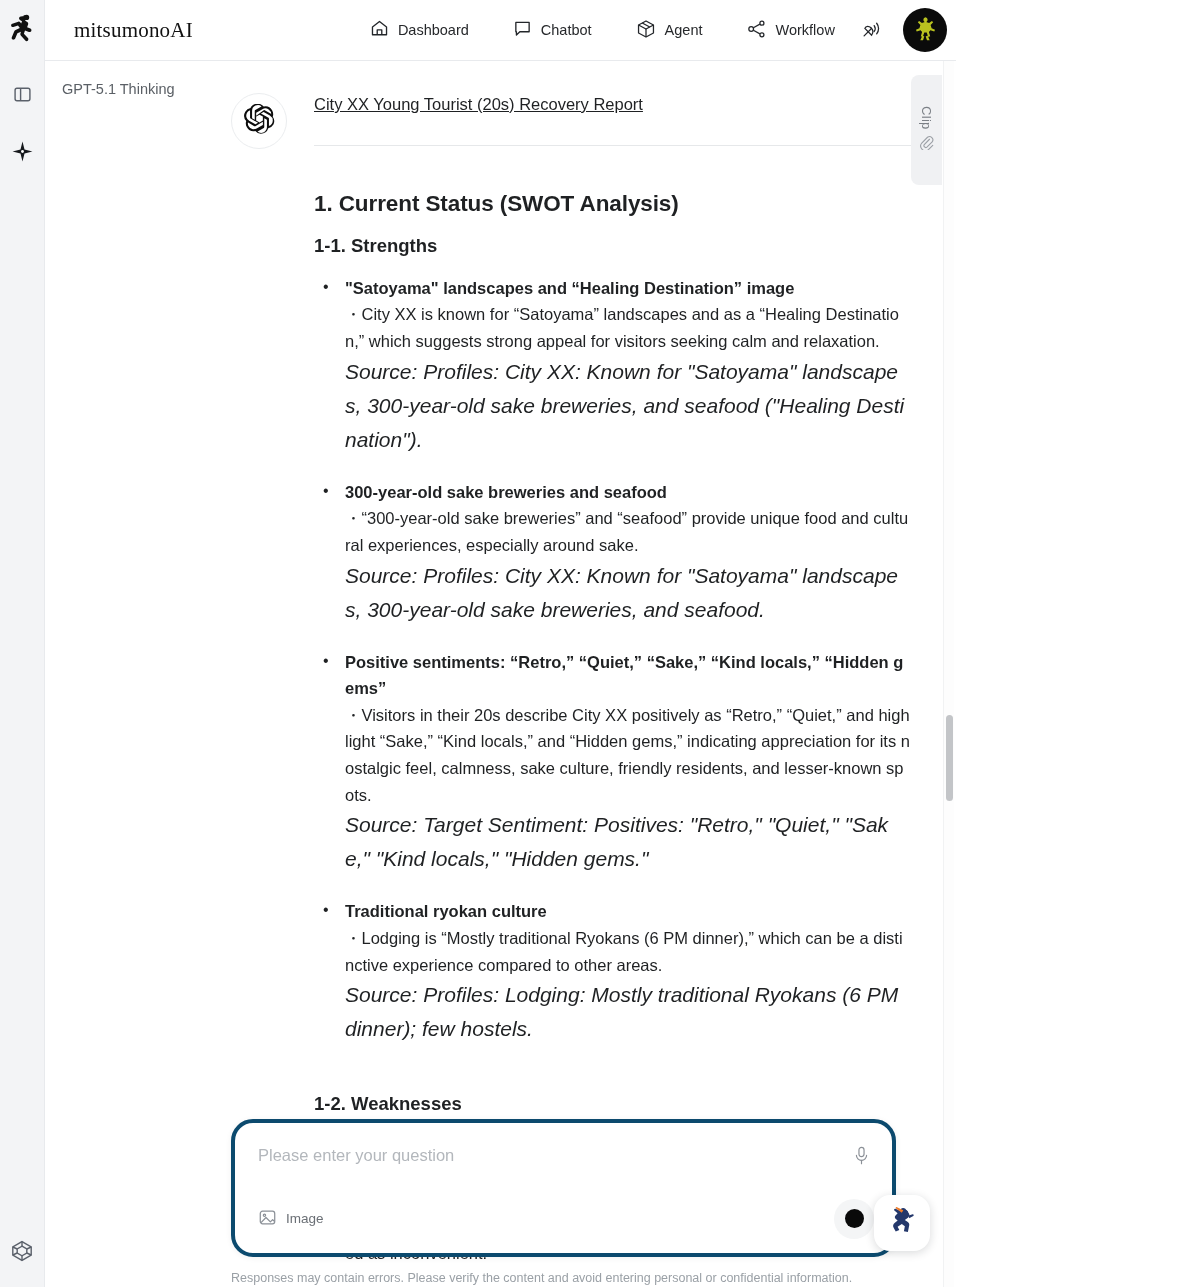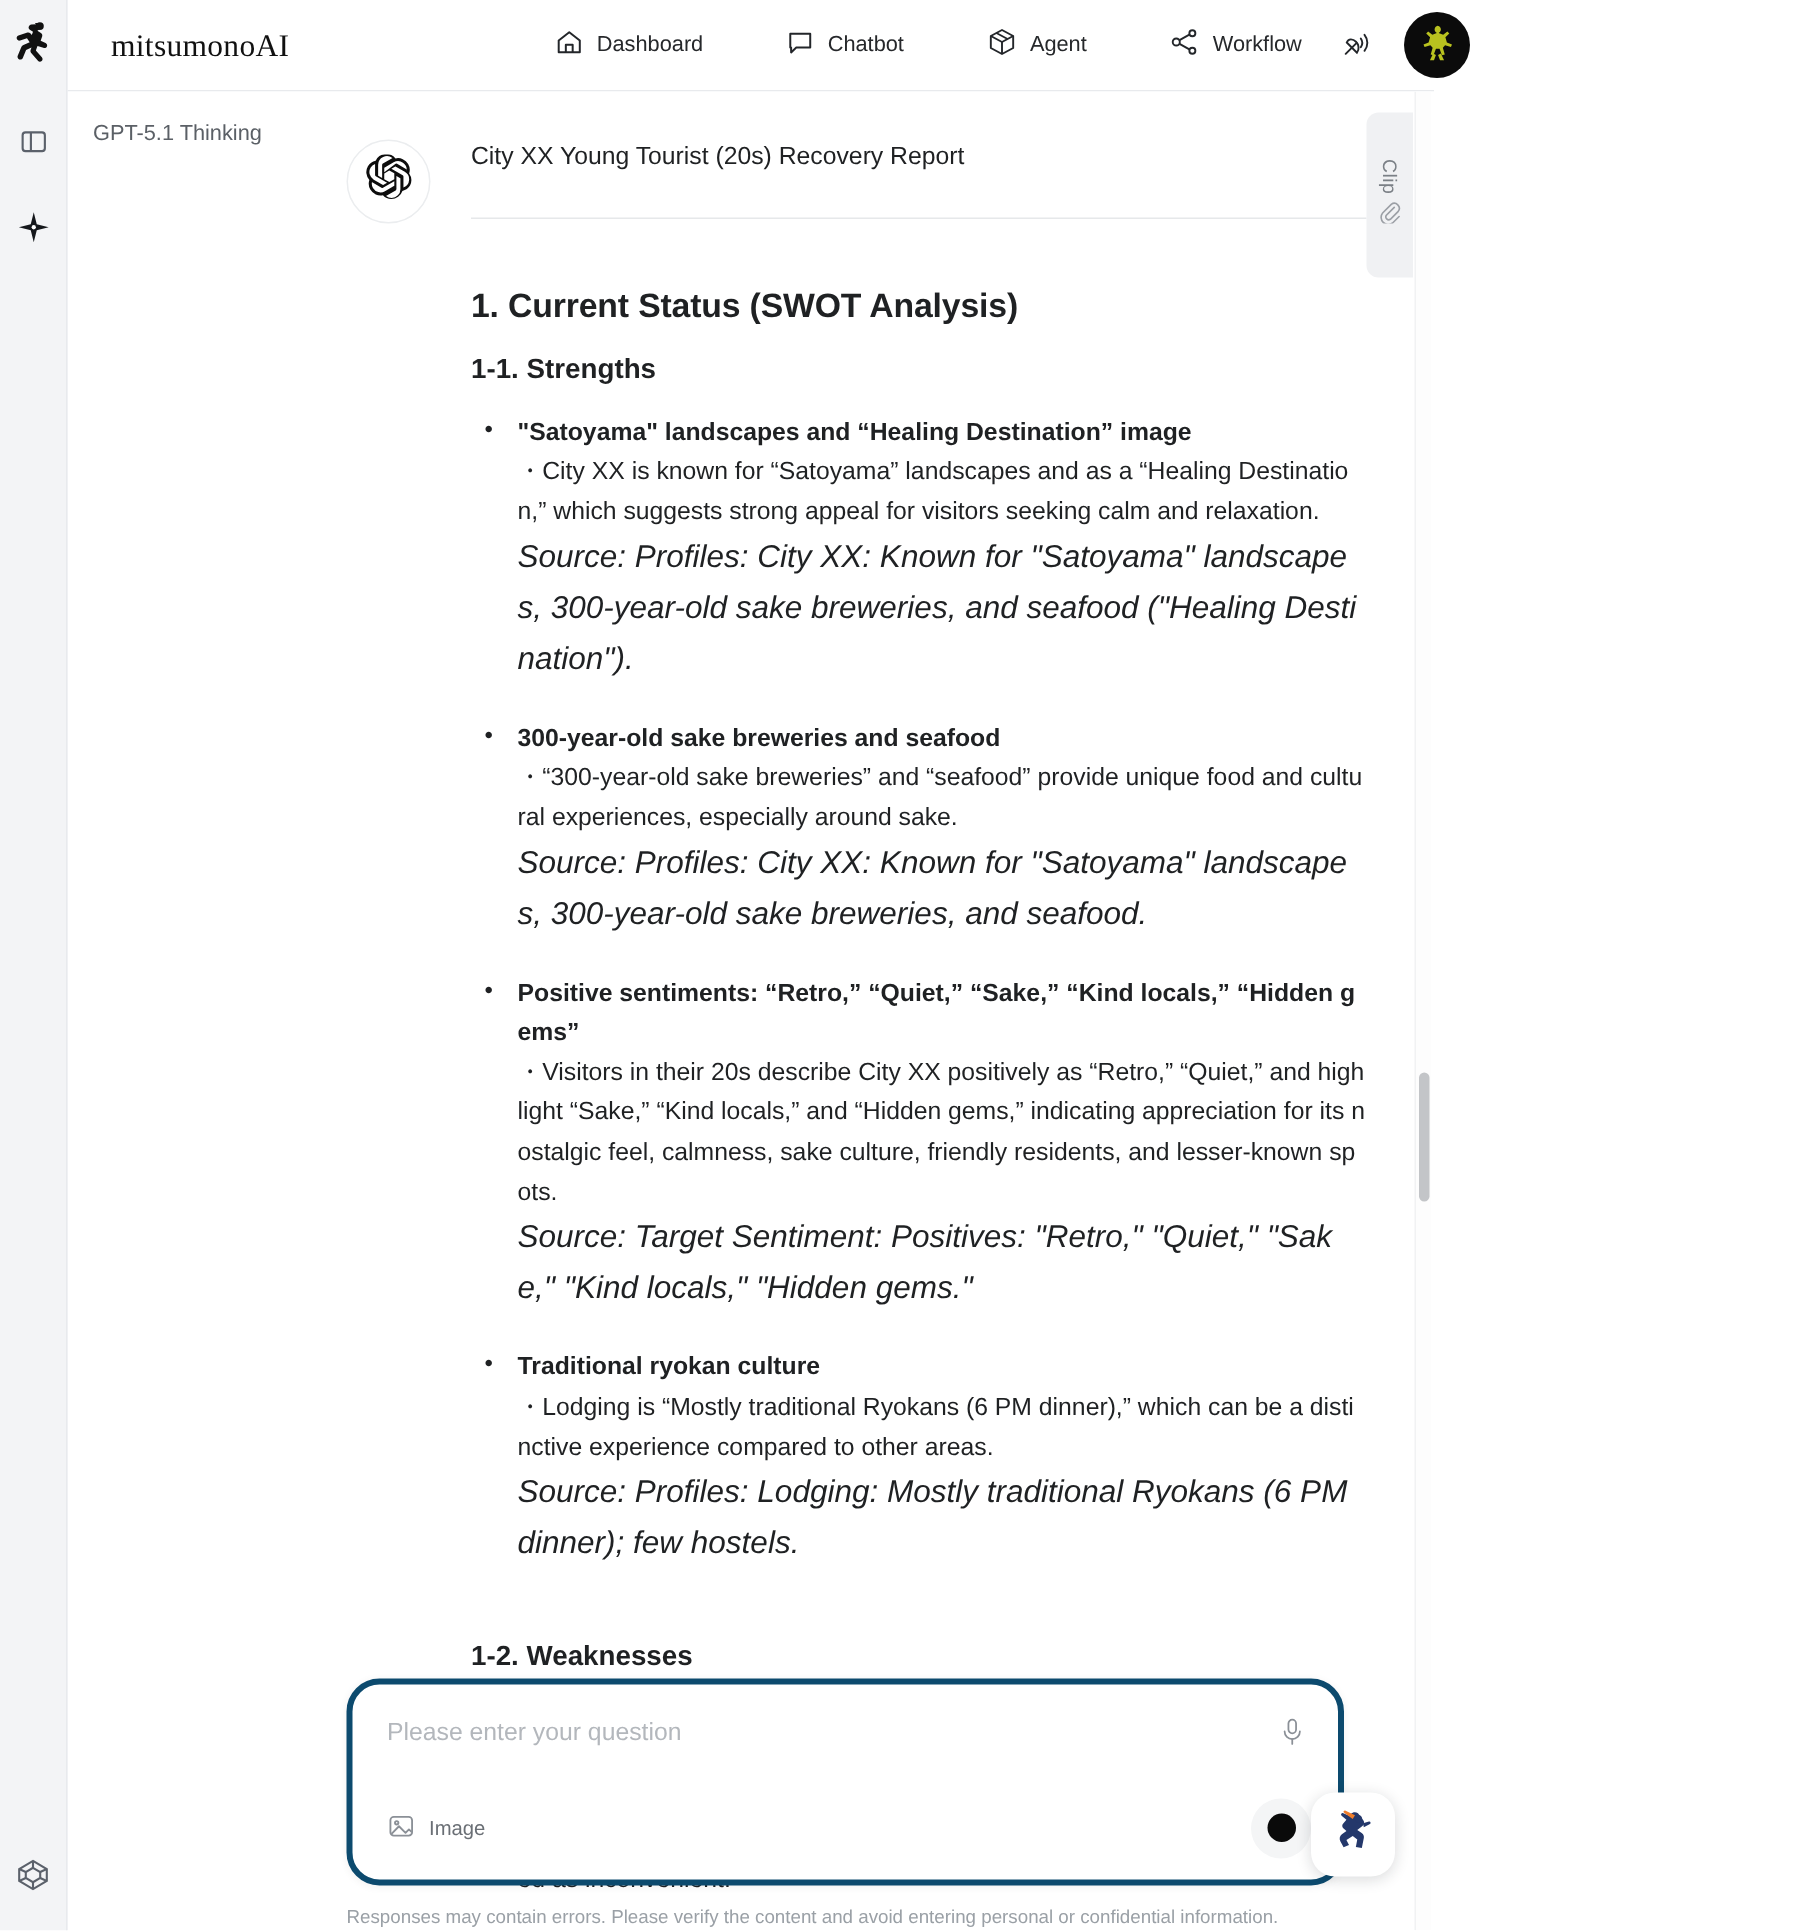--- a/index.html
+++ b/index.html
@@ -80,21 +80,21 @@
     font-size: 21px;
     letter-spacing: .2px;
     margin-left: 29px;
     color: #111;
     white-space: nowrap;
   }
   .nav {
     display: flex;
     align-items: center;
     margin-left: 155px;
-    gap: 11px;
+    gap: 0;
   }
   .nav-item {
     display: flex;
     align-items: center;
     gap: 9px;
     padding: 8px 22px;
     font-size: 14.5px;
     color: #26282b;
     cursor: pointer;
     border-radius: 6px;
@@ -159,21 +159,21 @@
   }
   .msg {
     margin-left: 27px;
     width: 657px;
     font-size: 16.5px;
     line-height: 1.62;
     color: #1f2123;
     word-break: break-all;
     overflow-wrap: anywhere;
   }
-  .msg .p { margin-bottom: 10px; }
+  .msg .p { margin-bottom: 10px; text-decoration: underline; }
   .msg b { font-weight: 700; }
 
   hr.rule {
     border: 0;
     border-top: 1px solid #e6e8ea;
     margin: 27px 0 43px 0;
   }
 
   h2.sec {
     font-size: 22.5px;

